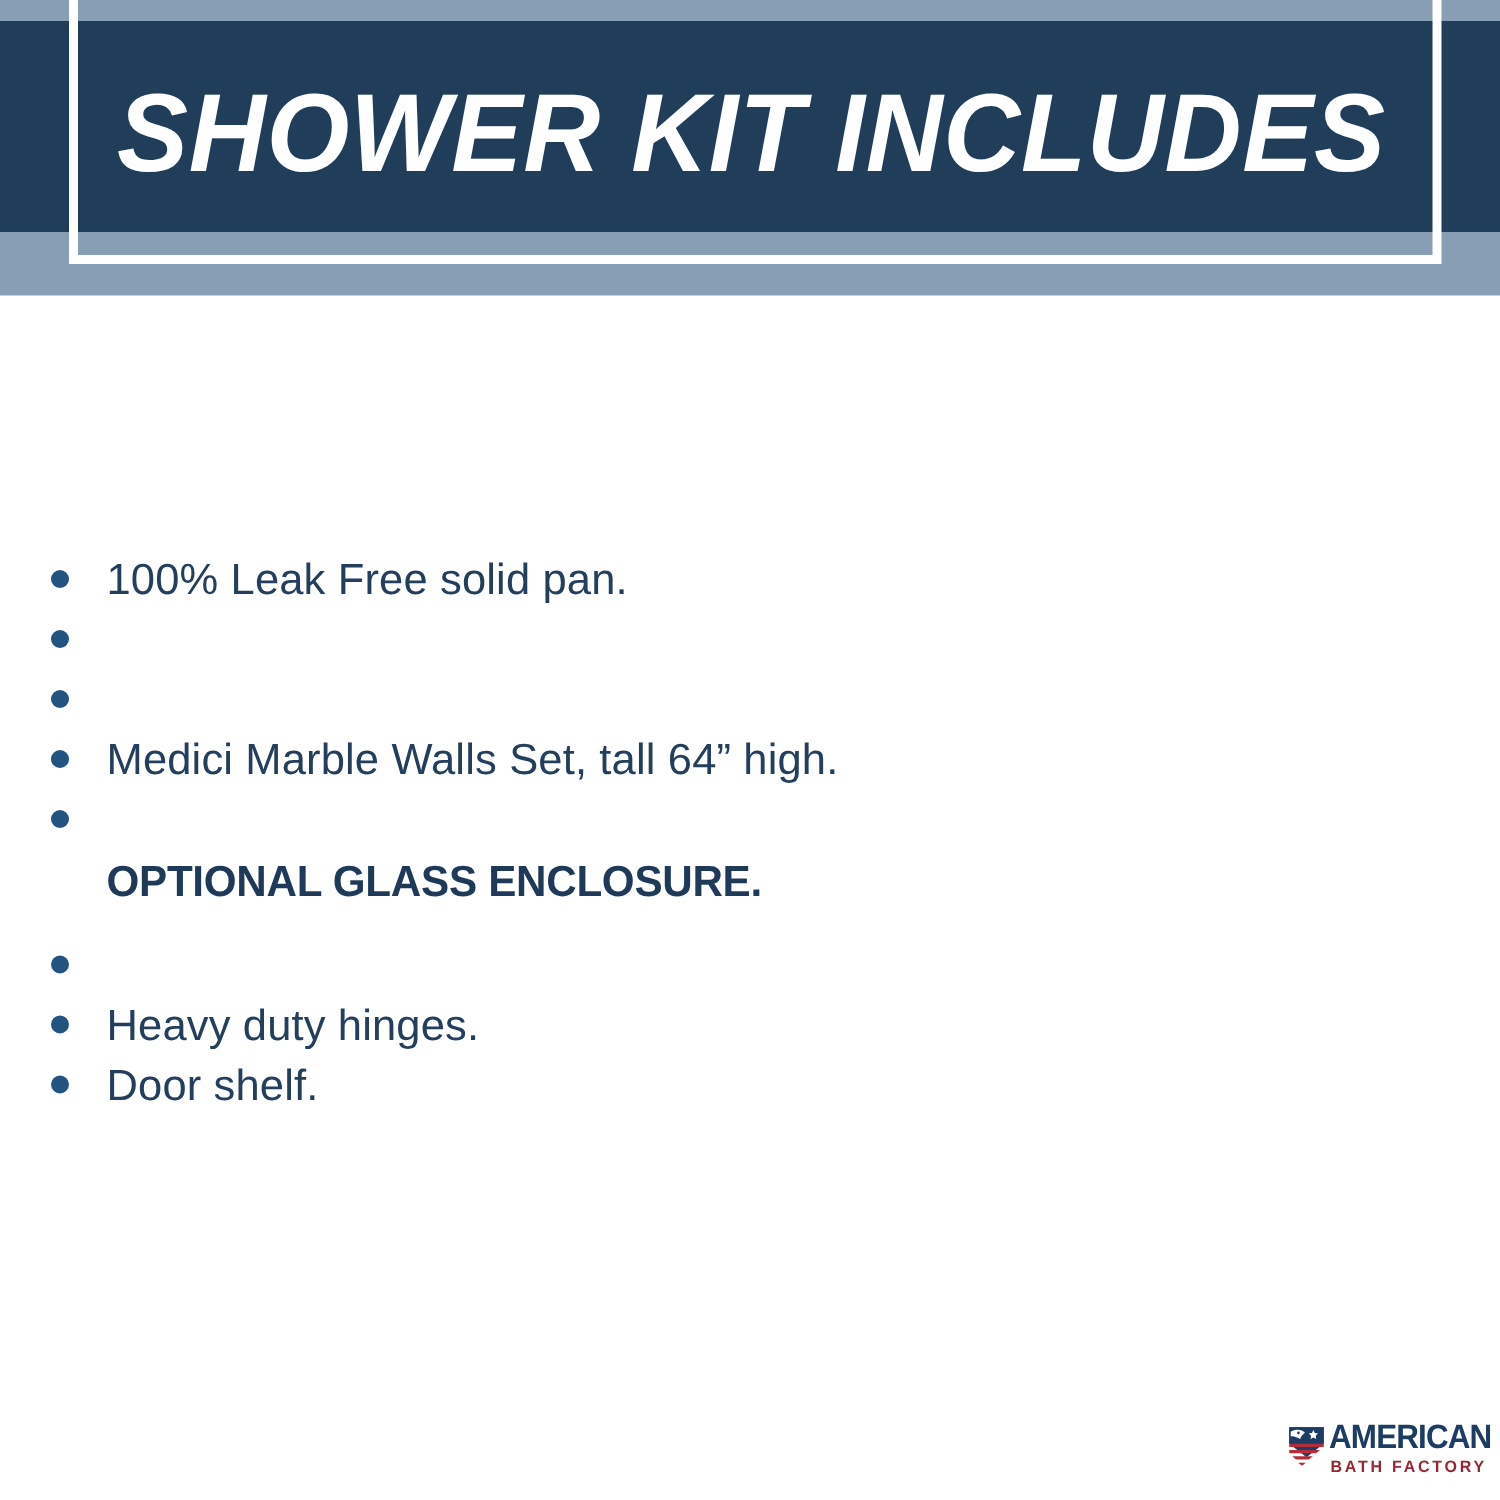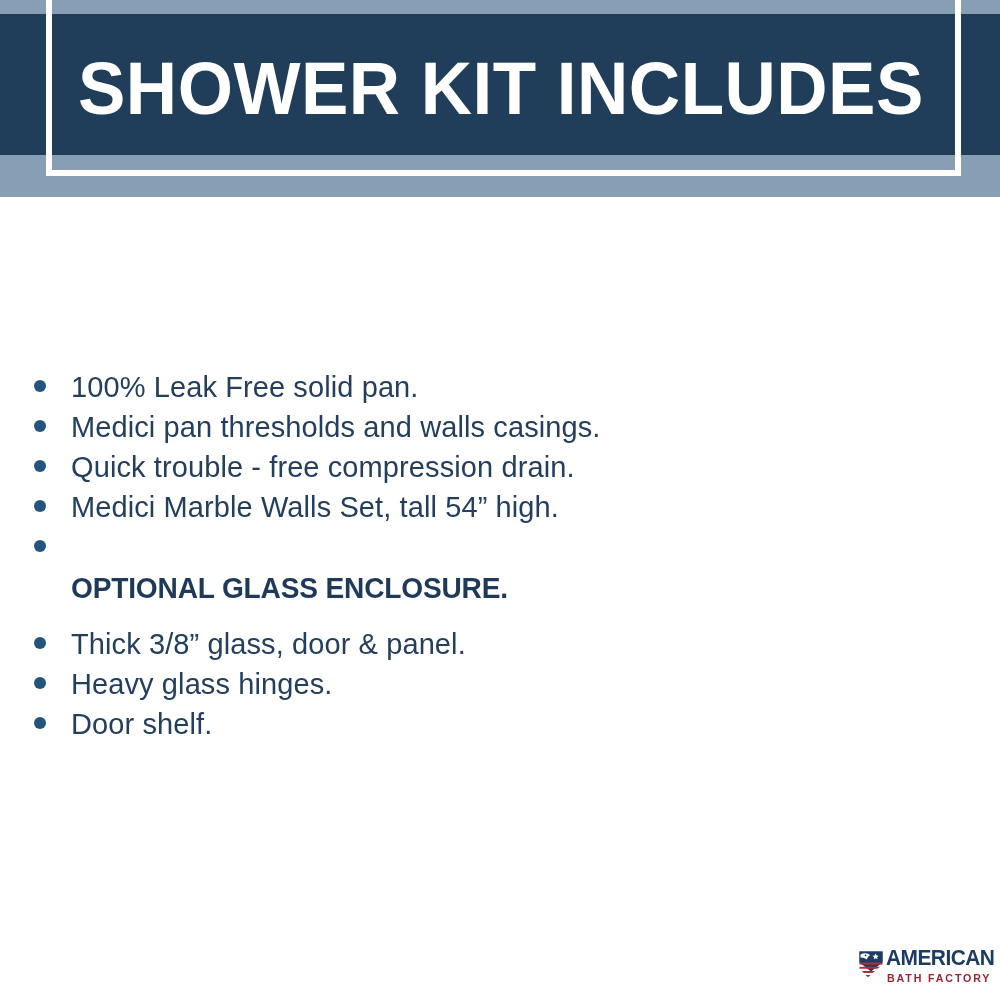--- a/index.html
+++ b/index.html
@@ -16,20 +16,21 @@
     -webkit-font-smoothing: antialiased;
   }
 
   
   #header-banner {
     position: absolute;
     left: 0;
     top: 0;
     width: 1000px;
     height: 170px;
+    font-style: italic;
   }
   .band-light {
     position: absolute;
     left: 0;
     width: 1000px;
     background: #879eb4;
   }
   .band-light.top   { top: 0;   height: 14px; }
   .band-light.bottom{ top: 155px; height: 42px; }
 
@@ -190,52 +191,49 @@
 <div id="content">
   <div id="feature-list">
 
     <div class="list-row">
       <span class="bullet-dot"></span>
       <span class="row-text">100% Leak Free solid pan.</span>
     </div>
 
     <div class="list-row">
       <span class="bullet-dot"></span>
-      <span class="row-text">Medici pan thresholds and walls casings.</span>
-    </div>
-
-    <div class="list-row">
-      <span class="bullet-dot"></span>
-      <span class="row-text">Quick trouble - free compression drain.</span>
-    </div>
-
-    <div class="list-row">
-      <span class="bullet-dot"></span>
-      <span class="row-text">Medici Marble Walls Set, tall  54” high.</span>
+    </div>
+
+    <div class="list-row">
+      <span class="bullet-dot"></span>
+    </div>
+
+    <div class="list-row">
+      <span class="bullet-dot"></span>
+      <span class="row-text">Medici Marble Walls Set, tall  64” high.</span>
     </div>
 
     <div class="list-row">
       <span class="bullet-dot"></span>
     </div>
 
     <div class="subheading-row">
       <span class="subheading-spacer"></span>
       <span class="subheading-text">OPTIONAL GLASS ENCLOSURE.</span>
     </div>
 
     <div class="group-gap"></div>
 
     <div class="list-row">
       <span class="bullet-dot"></span>
-      <span class="row-text">Thick 3/8” glass, door &amp; panel.</span>
-    </div>
-
-    <div class="list-row">
-      <span class="bullet-dot"></span>
-      <span class="row-text">Heavy glass hinges.</span>
+    </div>
+
+    <div class="list-row">
+      <span class="bullet-dot"></span>
+      <span class="row-text">Heavy duty hinges.</span>
     </div>
 
     <div class="list-row">
       <span class="bullet-dot"></span>
       <span class="row-text">Door shelf.</span>
     </div>
 
   </div>
 </div>
 

